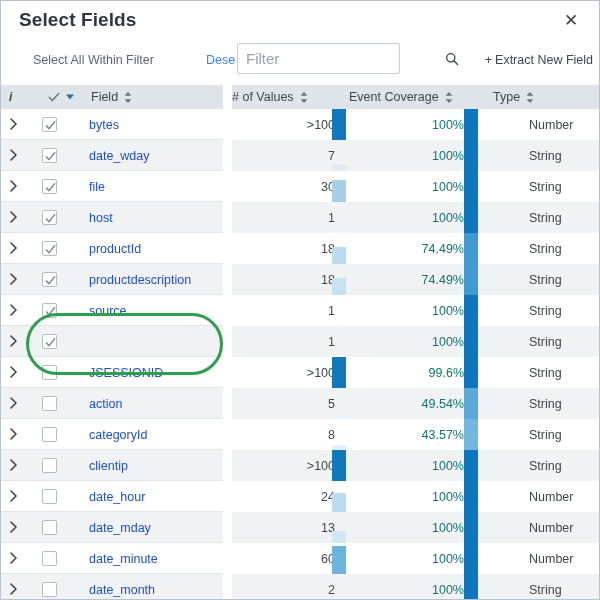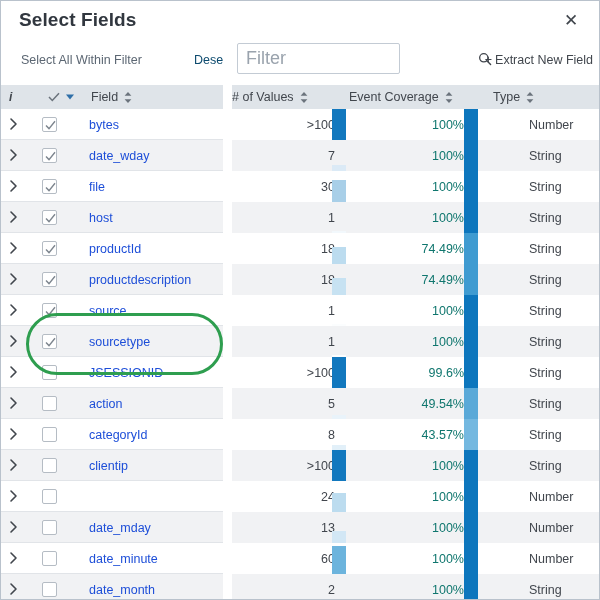--- a/index.html
+++ b/index.html
@@ -49,23 +49,24 @@
     height: 46px;
     background: #ffffff;
   }
   .tb-link {
     position: absolute;
     top: 14px;
     font-size: 12.5px;
     color: #5c6773;
     white-space: nowrap;
     cursor: pointer;
+    margin-left: 12px;
   }
   .tb-selectall { left: 20px; }
-  .tb-deselect  { left: 193px; color: #0c4a6e; }
+  .tb-deselect  { left: 193px; color: #3b82f6; }
   .tb-extract {
     right: 6px; top: 14px;
     color: #41464d;
     font-weight: normal;
   }
   .tb-extract .plus { margin-right: 3px; }
 
   .filterbox {
     position: absolute;
     left: 236px; top: 42px;
@@ -74,21 +75,21 @@
     background: #ffffff;
     border-radius: 2px;
     display: flex;
     align-items: center;
     padding: 0 8px;
   }
   .filterbox input {
     border: 0; outline: 0;
     flex: 1;
     font-family: "Liberation Sans", sans-serif;
-    font-size: 18px;
+    font-size: 15px;
     color: #41464d;
     background: transparent;
   }
   .filterbox input::placeholder { color: #9aa3ad; }
   .search-icon { width: 14px; height: 14px; flex: none; }
 
   
   .table { position: absolute; left: 0; top: 84px; width: 600px; }
 
   .thead {
@@ -455,21 +456,20 @@
             <div class="band-right"></div>
             <div class="sep"></div>
             <svg class="arrow" viewBox="0 0 9 14">
               <polyline points="2,2 7,7 2,12" fill="none" stroke="#41464d" stroke-width="1.6" stroke-linecap="round" stroke-linejoin="round"></polyline>
             </svg>
             <div class="chk">
               <svg width="13" height="13" viewBox="0 0 13 13">
                 <polyline points="2,6.6 5,9.6 11,2.3" fill="none" stroke="#7d858e" stroke-width="1.4"></polyline>
               </svg>
             </div>
-            <div class="fieldname">sourcetype</div>
             <div class="numvals">1</div>
             <div class="valbar">
               <div style="position:absolute;bottom:0;left:0;width:14px;height:2px;background:#fbfdfe;"></div>
             </div>
             <div class="covtext">100%</div>
             <div class="covbar">
               <div style="position:absolute;bottom:0;left:0;width:14px;height:31px;background:#0d76bd;"></div>
             </div>
             <div class="typetext">String</div>
           </div>
@@ -550,20 +550,21 @@
             <div class="typetext">String</div>
           </div>
           <div class="row odd">
             <div class="band-left"></div>
             <div class="band-right"></div>
             <div class="sep"></div>
             <svg class="arrow" viewBox="0 0 9 14">
               <polyline points="2,2 7,7 2,12" fill="none" stroke="#41464d" stroke-width="1.6" stroke-linecap="round" stroke-linejoin="round"></polyline>
             </svg>
             <div class="chk"></div>
+            <div class="fieldname">date_hour</div>
             <div class="numvals">24</div>
             <div class="valbar">
               <div style="position:absolute;bottom:0;left:0;width:14px;height:19px;background:#bcdcef;"></div>
             </div>
             <div class="covtext">100%</div>
             <div class="covbar">
               <div style="position:absolute;bottom:0;left:0;width:14px;height:31px;background:#0d76bd;"></div>
             </div>
             <div class="typetext">Number</div>
           </div>

